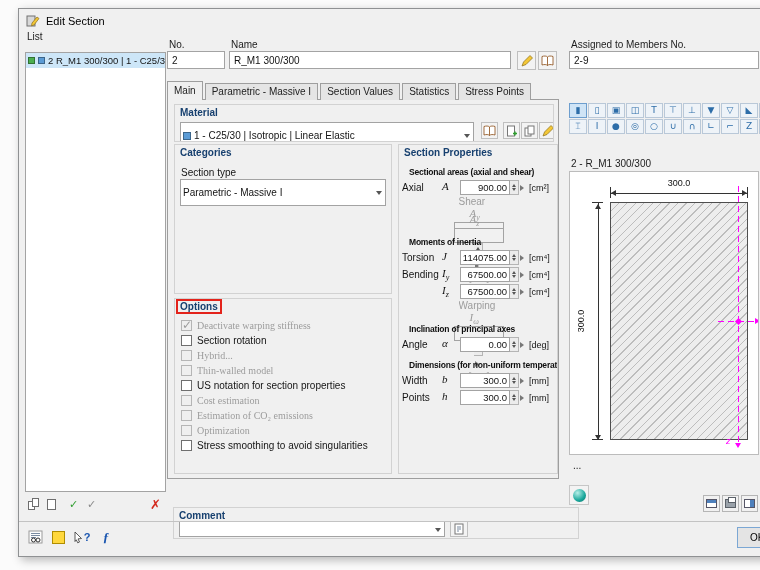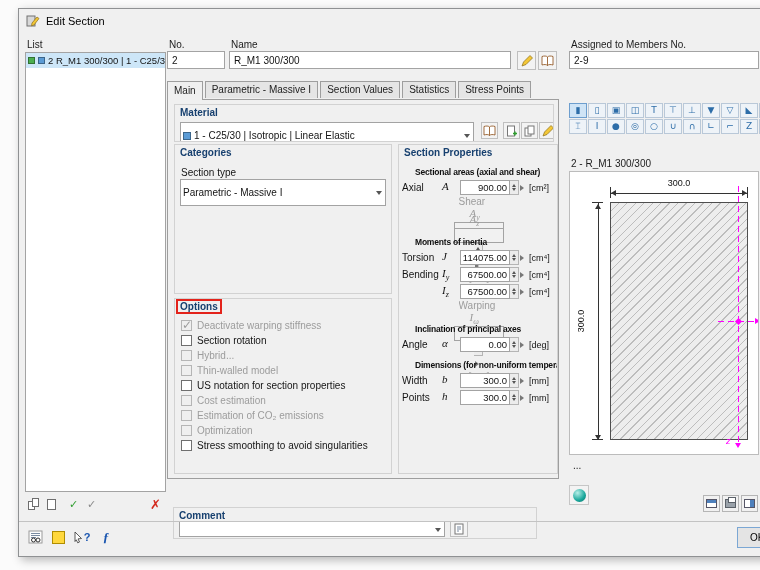--- a/index.html
+++ b/index.html
@@ -4,42 +4,42 @@
 <style>
   *{margin:0;padding:0;box-sizing:border-box;}
   html,body{width:760px;height:570px;}
   body{font-family:"Liberation Sans",sans-serif;font-size:10px;color:#141414;background:#fbfbfb;overflow:hidden;}
   .screen{position:relative;width:760px;height:570px;overflow:hidden;background:#fbfbfb;}
   .dialog{position:absolute;left:18px;top:8px;width:762px;height:549px;background:#f0f0f0;border:1px solid #8f9193;box-shadow:3px 3px 9px rgba(0,0,0,.28);}
   .titlebar{position:absolute;left:0;top:0;width:100%;height:24px;display:flex;align-items:center;gap:6px;padding-left:7px;}
   .title-text{font-size:11px;color:#000;}
   .lbl{position:absolute;white-space:nowrap;color:#1c1c1c;}
   .field{position:absolute;height:18px;background:#fff;border:1px solid #a3a3a3;display:flex;align-items:center;padding:0 4px;white-space:nowrap;overflow:hidden;}
-  .tabs{position:absolute;left:148px;top:72px;height:19px;display:flex;align-items:flex-start;z-index:3;}
+  .tabs{position:absolute;left:148px;top:72px;height:19px;display:flex;align-items:flex-end;z-index:3;}
   .tab{height:17px;padding:2px 6px 0;background:#e5e5e5;border:1px solid #9e9e9e;border-bottom:none;margin-right:2px;white-space:nowrap;color:#222;cursor:default;}
   .tab.active{height:19px;background:#f0f0f0;padding-top:3px;}
   .tabpanel{position:absolute;left:148px;top:90px;width:392px;height:380px;background:#f0f0f0;border:1px solid #9e9e9e;z-index:2;}
   .group{position:absolute;border:1px solid #d2d2d2;overflow:hidden;}
   .group-label{display:inline-block;color:#17406f;font-weight:bold;margin:2px 0 2px 3px;padding:0 2px;white-space:nowrap;}
   .hl-red{outline:2px solid #e3231b;}
   .sub-lbl{margin:7px 0 3px 6px;}
   .combo{display:flex;align-items:center;height:27px;background:#fff;border:1px solid #a3a3a3;padding:0 2px;white-space:nowrap;overflow:hidden;}
   .combo-text{flex:1;overflow:hidden;white-space:nowrap;}
   .combo-arrow{flex:none;width:0;height:0;border:3.5px solid transparent;border-top:4px solid #555;margin:4px 1px 0 2px;}
   .mini-sq{width:8px;height:8px;flex:none;margin-right:3px;border:1px solid rgba(0,0,0,.35);}
   .tool-btn{position:absolute;width:17px;height:17px;background:#f3f3f3;border:1px solid #bfbfbf;display:flex;align-items:center;justify-content:center;padding:0;cursor:default;}
   .icon-btn{position:absolute;width:19px;height:19px;background:#f3f3f3;border:1px solid #bfbfbf;display:flex;align-items:center;justify-content:center;padding:0;cursor:default;}
   .opt-row{display:flex;align-items:center;gap:5px;height:15px;margin-left:6px;white-space:nowrap;width:max-content;padding-right:4px;}
   .cb{width:11px;height:11px;background:#fff;border:1px solid #6f6f6f;position:relative;flex:none;}
   .opt-row.checked .cb::after{content:"✓";position:absolute;left:0;top:-3px;font-size:12px;font-weight:bold;color:#0e0e0e;font-family:"DejaVu Sans",sans-serif;}
-  .opt-row.disabled{color:#9c9c9c;}
+  .opt-row.disabled{color:#9c9c9c;font-family:Liberation Serif, serif;}
   .opt-row.disabled .cb{background:#efefef;border-color:#b5b5b5;}
   .opt-row.disabled.checked .cb::after{color:#9c9c9c;font-weight:normal;}
   .opt-row.highlighted{outline:2px solid #e3231b;}
-  .sp-header{font-weight:bold;font-size:8.5px;letter-spacing:-0.2px;margin:7px 16px 2px;white-space:nowrap;color:#101010;}
+  .sp-header{font-weight:bold;font-size:8.5px;letter-spacing:-0.2px;margin:7px 10px 2px;white-space:nowrap;color:#101010;}
   .sp-row{display:flex;align-items:center;height:17px;margin:0 2px 0 3px;}
   .sp-label{width:40px;flex:none;overflow:hidden;white-space:nowrap;}
   .sp-sym{width:18px;flex:none;font-style:italic;font-family:"Liberation Serif",serif;font-size:11px;}
   .sp-sym sub{font-size:8px;}
   .sp-field{width:50px;height:15px;flex:none;background:#fff;border:1px solid #a3a3a3;text-align:right;padding:1px 2px 0 0;font-size:9.5px;overflow:hidden;}
   .sp-spin{width:9px;height:15px;flex:none;display:flex;flex-direction:column;align-items:center;justify-content:center;gap:1px;background:#ececec;border:1px solid #b5b5b5;border-left:none;}
   .sp-more{width:9px;height:15px;flex:none;display:flex;align-items:center;justify-content:center;}
   .sp-unit{margin-left:1px;font-size:9px;white-space:nowrap;}
   .sp-row.disabled{color:#9c9c9c;flex-direction:column;}
   .sp-row.disabled .sp-sym,.sp-row.disabled .sp-unit{color:#9c9c9c;}
@@ -101,21 +101,21 @@
   <div class="dialog">
 
     <div class="titlebar">
       <svg width="14" height="14" viewBox="0 0 14 14">
           <rect x="1" y="2" width="8" height="10" fill="#d8d8d8" stroke="#707070"></rect>
           <path d="M6 9l5-6 2 1.5L8 11l-2.5.8z" fill="#f3c737" stroke="#8a6d1a" stroke-width="0.7"></path>
         </svg>
       <span class="title-text">Edit Section</span>
     </div>
 
-    <span class="lbl" style="left:8px;top:30px">List</span>
+    <span class="lbl" style="left:8px;top:22px">List</span>
     <div class="listbox">
       <div class="list-item">
         <span class="li-sq" style="background:#4caf50"></span>
         <span class="li-sq" style="background:#5b9bd5"></span>
         <span>2  R_M1 300/300 | 1 - C25/30</span>
       </div>
     </div>
     <div class="list-toolbar">
       <button class="lt-btn" style="left:0">
           <span class="sheet-ic">
@@ -383,21 +383,21 @@
               <span class="tri-dn"></span>
             </span>
           <span class="sp-more">
               <span class="tri-rt"></span>
             </span>
           <span class="sp-unit">[mm]</span>
         </div>
       </div>
     </div>
 
-    <div class="group" style="left:154px;top:498px;width:364px;height:32px">
+    <div class="group" style="left:154px;top:498px;width:406px;height:32px">
       <span class="group-label">Comment</span>
       <div class="combo" style="position:absolute;left:5px;top:13px;width:266px;height:16px">
         <span class="combo-text"></span>
         <span class="combo-arrow"></span>
       </div>
       <button class="tool-btn" style="left:276px;top:13px;width:18px;height:16px">
         <svg width="12" height="12" viewBox="0 0 12 12">
             <rect x="2" y="1" width="8" height="10" fill="#fff" stroke="#777"></rect>
             <path d="M4 4h4M4 6h4M4 8h2" stroke="#7a8ba0"></path>
           </svg>

